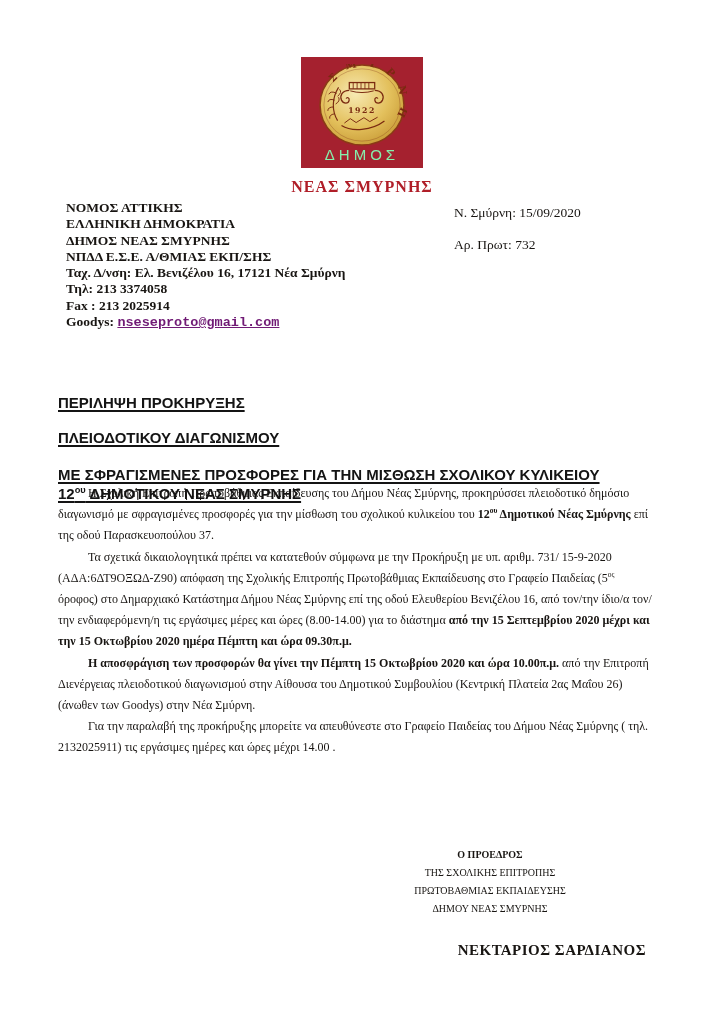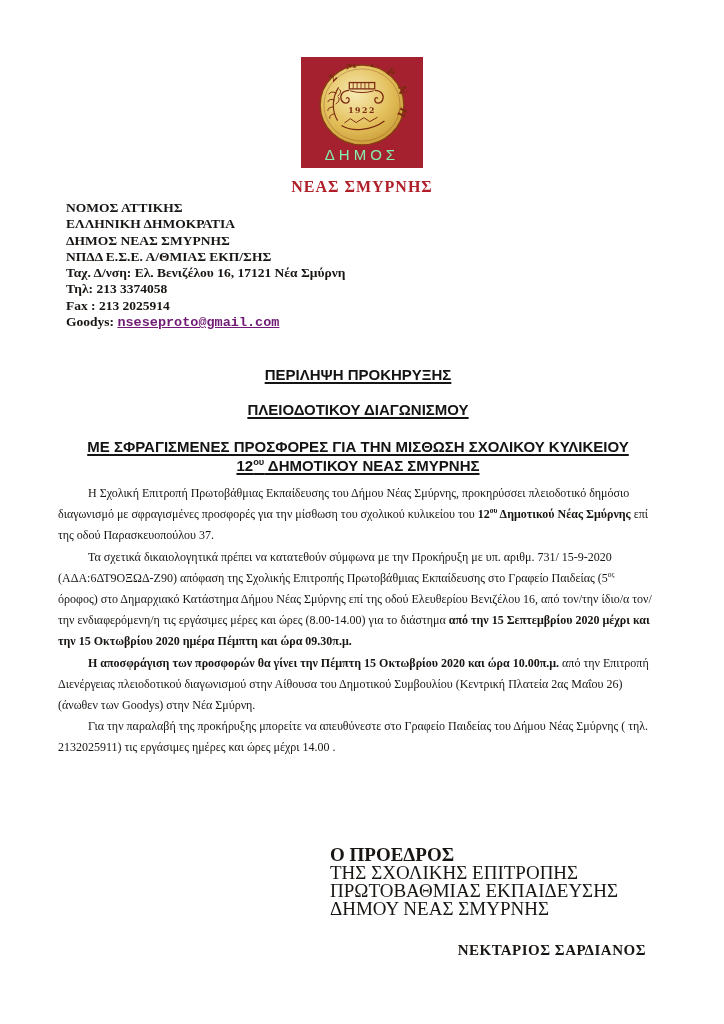--- a/index.html
+++ b/index.html
@@ -40,41 +40,41 @@
   }
   .header-left .email-line a { color:#701a75; font-weight:bold;font-family:Liberation Mono, monospace; }
   .header-right {
     position:absolute; top:205px; left:454px;
     font-size:13.5px; line-height:16px; white-space:nowrap;
   }
   .header-right .proto { margin-top:16px; }
 
   
   .doc-titles {
-    position:absolute; left:58px; width:600px; text-align:center;
-    font-family:"Liberation Sans", sans-serif; font-weight:bold; color:#141414;
+    position:absolute; left:58px; width:600px; 
+    font-family:"Liberation Sans", sans-serif; font-weight:bold; color:#141414;margin-top:28px;
   }
   .title-1 { top:366px; font-size:15px; }
   .title-2 { top:401px; font-size:15px; }
   .title-3 { top:437px; font-size:15px; line-height:19px; }
   .doc-titles span.u { text-decoration:underline; text-decoration-thickness:2px; text-underline-offset:2px; }
   sup { font-size:0.62em; vertical-align:super; line-height:0; }
 
   
   .doc-body {
     position:absolute; top:483px; left:58px; width:599px;
     font-size:12px; line-height:21.2px; text-align:left;
   }
   .doc-body p { text-indent:30px; margin:0; }
   .doc-body .b { font-weight:bold; }
 
   
   .signature {
     position:absolute; top:846px; left:330px; width:320px;
-    text-align:left; font-size:19px; line-height:18px;
+    text-align:center; font-size:10px; line-height:18px;
   }
   .signature .sig-line-1 { font-weight:bold; }
   .signer-name {
     position:absolute; top:942px; left:346px; width:300px;
     text-align:right; font-weight:bold; font-size:15px; letter-spacing:0.5px;
   }
 </style>
 </head>
 <body>
 
@@ -125,20 +125,24 @@
     <div>ΝΟΜΟΣ ΑΤΤΙΚΗΣ</div>
     <div>ΕΛΛΗΝΙΚΗ ΔΗΜΟΚΡΑΤΙΑ</div>
     <div>ΔΗΜΟΣ ΝΕΑΣ ΣΜΥΡΝΗΣ</div>
     <div>ΝΠΔΔ Ε.Σ.Ε. Α/ΘΜΙΑΣ ΕΚΠ/ΣΗΣ</div>
     <div>Ταχ. Δ/νση: Ελ. Βενιζέλου 16, 17121 Νέα Σμύρνη</div>
     <div>Τηλ: 213 3374058</div>
     <div>Fax : 213 2025914</div>
     <div class="email-line"><span>Goodys:</span> <a href="#">nseseproto@gmail.com</a></div>
   </div>
 
+  <div class="header-right">
+    <div class="date">Ν. Σμύρνη: 15/09/2020</div>
+    <div class="proto">Αρ. Πρωτ: 732</div>
+  </div>
 
   <div class="doc-titles title-1" style="position:absolute;"><span class="u">ΠΕΡΙΛΗΨΗ ΠΡΟΚΗΡΥΞΗΣ</span></div>
   <div class="doc-titles title-2" style="position:absolute;"><span class="u">ΠΛΕΙΟΔΟΤΙΚΟΥ ΔΙΑΓΩΝΙΣΜΟΥ</span></div>
   <div class="doc-titles title-3" style="position:absolute;">
     <span class="u">ΜΕ ΣΦΡΑΓΙΣΜΕΝΕΣ ΠΡΟΣΦΟΡΕΣ ΓΙΑ ΤΗΝ ΜΙΣΘΩΣΗ ΣΧΟΛΙΚΟΥ ΚΥΛΙΚΕΙΟΥ</span><br>
     <span class="u"><span>12</span><sup>ου</sup><span> ΔΗΜΟΤΙΚΟΥ ΝΕΑΣ ΣΜΥΡΝΗΣ</span></span>
   </div>
 
   <div class="doc-body">
     <p><span>Η Σχολική Επιτροπή Πρωτοβάθμιας Εκπαίδευσης του Δήμου Νέας Σμύρνης, προκηρύσσει πλειοδοτικό δημόσιο διαγωνισμό με σφραγισμένες προσφορές για την μίσθωση του σχολικού κυλικείου του </span><span class="b">12</span><sup class="b">ου</sup><span class="b"> Δημοτικού Νέας Σμύρνης</span><span> επί της οδού Παρασκευοπούλου 37.</span></p>

